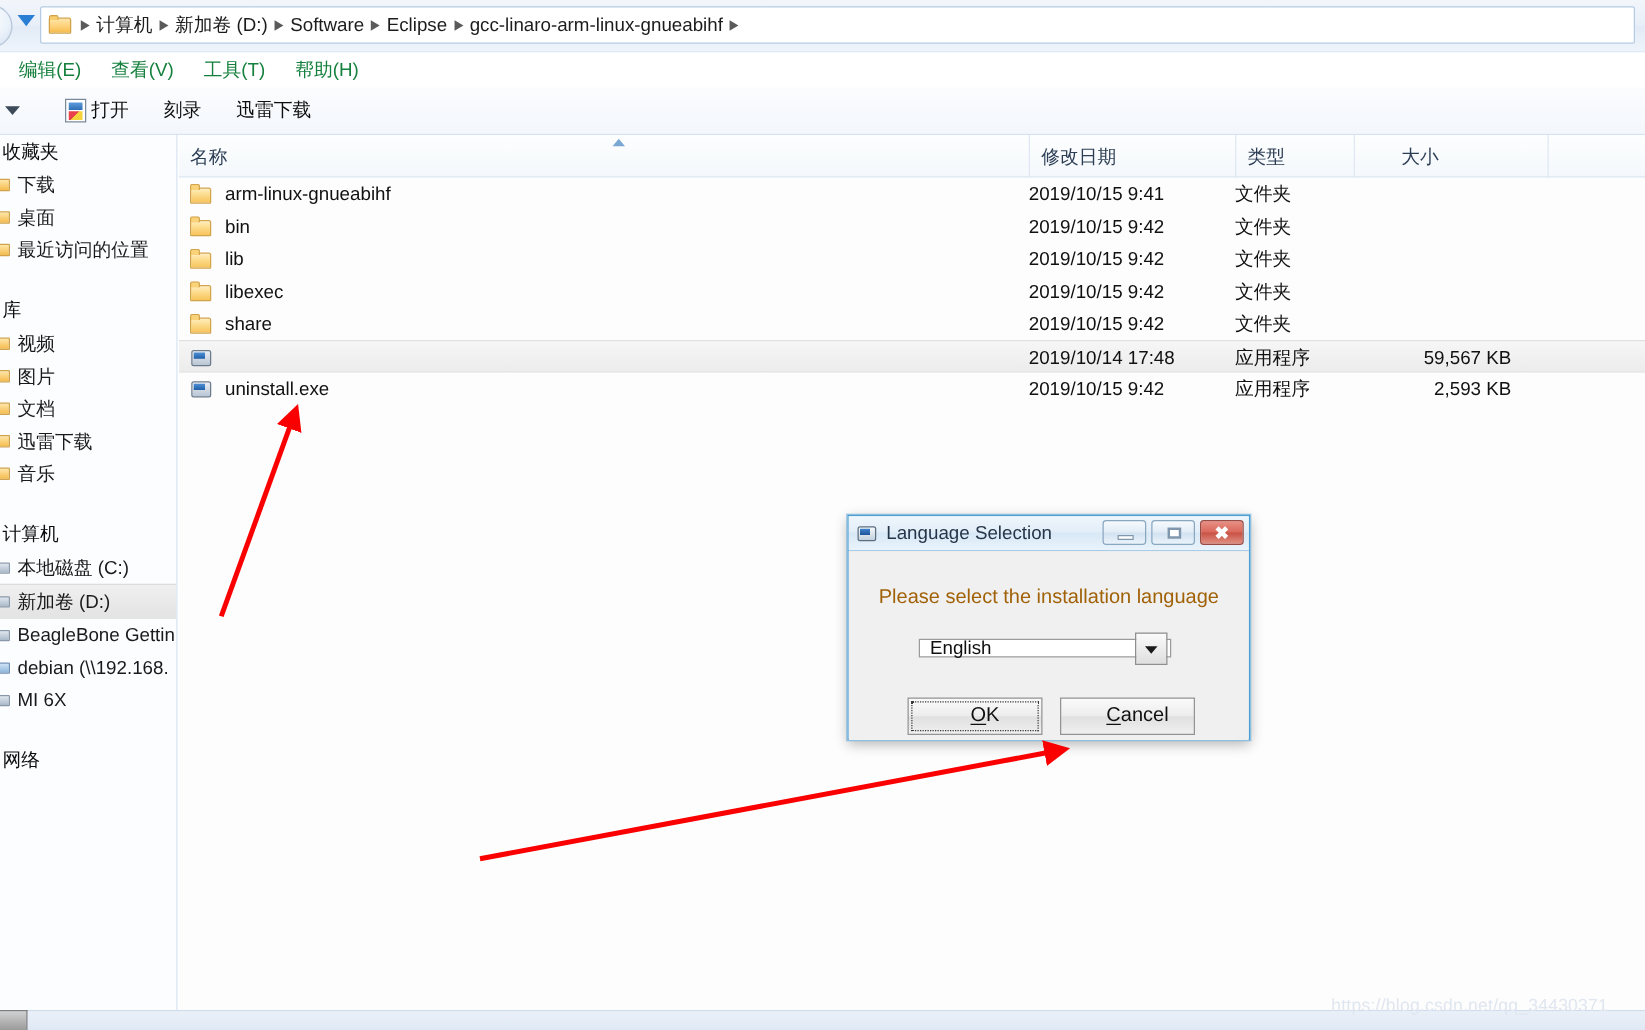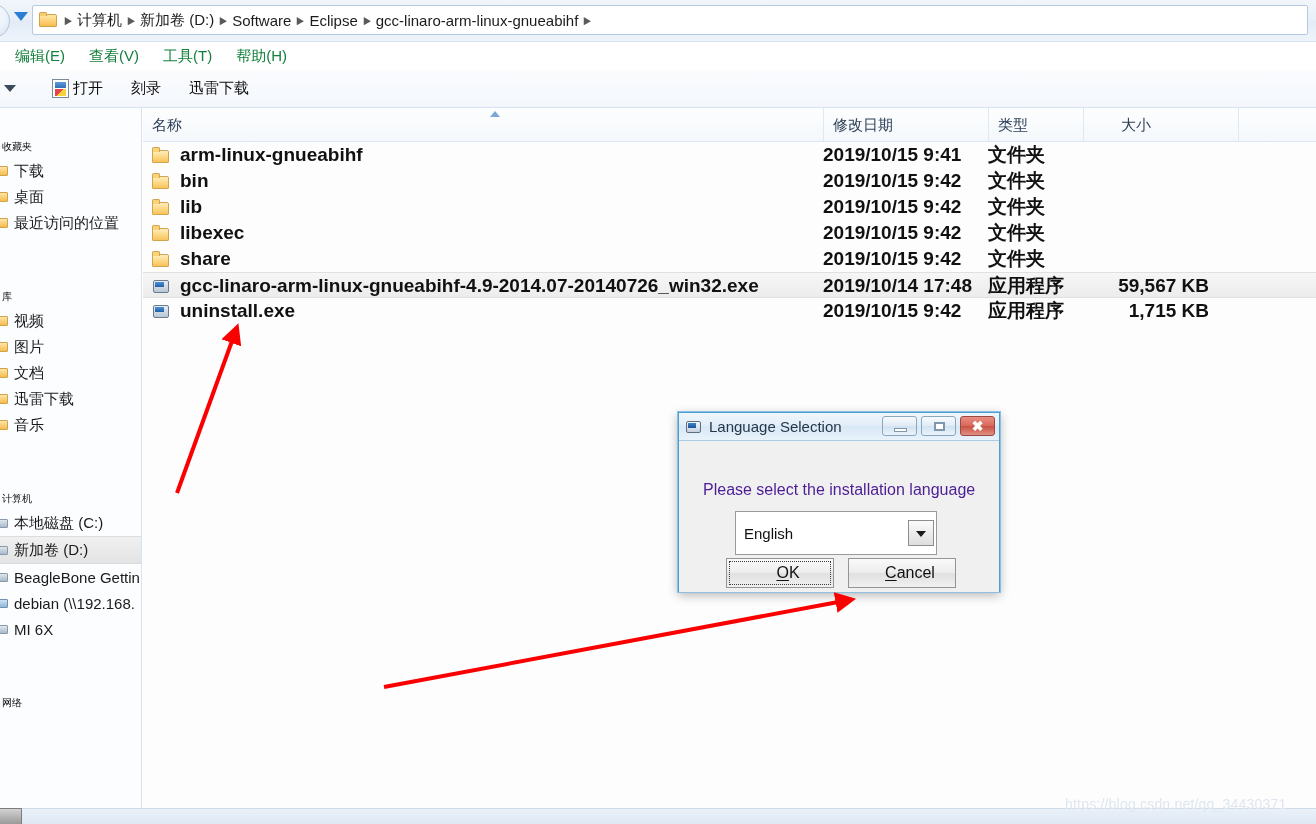--- a/index.html
+++ b/index.html
@@ -96,21 +96,21 @@
     background: linear-gradient(135deg,#e8434d 0%,#e8434d 45%,#f5d33a 46%,#f5d33a 100%);
   }
 
   
   .sidebar {
     position: absolute; left: 0; top: 108px; width: 142px; bottom: 16px;
     background: #fcfdff; border-right: 1px solid #d7e3f2; box-sizing: border-box;
     overflow: hidden;
   }
   .sb-group-title {
-    font-size: 10px; color: #0d0d0d; padding: 4px 0 4px 2px; white-space: nowrap; margin-top: 28px;
+    font-size: 15px; color: #0d0d0d; padding: 4px 0 4px 2px; white-space: nowrap;
   }
   .sb-item {
     display: flex; align-items: center; height: 26px; padding-left: 2px;
     font-size: 15px; color: #1a1a1a; white-space: nowrap;
   }
   .sb-item.sel { background: linear-gradient(to bottom,#f0f0f0,#e3e3e3);
                  border-top: 1px solid #dcdcdc; border-bottom: 1px solid #dcdcdc; }
   .sb-ico { width: 13px; height: 14px; margin-right: 5px; flex: none; position: relative;
             margin-left: -6px; }
   .sb-ico.folder::before {
@@ -147,21 +147,21 @@
   .ch {
     position: absolute; top: 0; height: 34px; display: flex; align-items: center;
     font-size: 15px; color: #2c3e55; padding-left: 9px; box-sizing: border-box;
     border-left: 1px solid #dfe8f3;
   }
   .ch.first { border-left: none; }
 
   .rows { position: absolute; left: 0; right: 0; top: 34px; bottom: 0; }
   .row {
     position: relative; height: 26px; display: flex; align-items: center;
-    font-size: 19px; color: #111; font-weight: bold;
+    font-size: 15px; color: #111;
   }
   .row.sel {
     background: linear-gradient(to bottom,#f6f6f6,#ececec);
     border-top: 1px solid #e0e0e0; border-bottom: 1px solid #e0e0e0;
     box-sizing: border-box;
   }
   .cell { position: absolute; top: 0; height: 26px; display: flex; align-items: center;
           overflow: hidden; white-space: nowrap; }
   .cell.c-name { left: 9px; }
   .cell.c-date { left: 680px; }
@@ -240,25 +240,25 @@
   .wb .min-g { position:absolute; left:11px; top:11px; width:13px; height:4px;
                background:#ffffff; border:1px solid #7e97ad; box-sizing:border-box; }
   .wb .max-g { position:absolute; left:12px; top:5px; width:11px; height:9px;
                background:#ffffff; border:2px solid #7e97ad; box-sizing:border-box; }
   .wb .x-g { position:absolute; left:0; top:0; width:100%; height:100%;
              color:#ffffff; font-size:14px; font-weight:bold; line-height:18px;
              text-align:center; font-family:"Liberation Sans",sans-serif; }
 
   .dlg-body { position: relative; height: 151px; background: #f0f0f0; }
   .dlg-prompt {
-    position: absolute; left: 24px; top: 40px; font-size: 16px; color: #4c1d95;
+    position: absolute; left: 24px; top: 28px; font-size: 16px; color: #a16207;
     white-space: nowrap;
   }
   .dlg-combo {
-    position: absolute; left: 56px; top: 70px; width: 202px; height: 44px;
+    position: absolute; left: 56px; top: 70px; width: 202px; height: 15px;
     background: #ffffff; border: 1px solid #9a9a9a; box-sizing: border-box;
     display: flex; align-items: center;
   }
   .dlg-combo .cval { font-size: 15px; color: #101010; padding-left: 8px; flex: 1; }
   .dlg-combo .cbtn {
     width: 26px; height: 26px; margin-right: 2px; flex: none;
     background: linear-gradient(to bottom,#fbfbfb,#dedede);
     border: 1px solid #8e8e8e; box-sizing: border-box; position: relative;
   }
   .dlg-combo .cbtn::after {
@@ -465,35 +465,34 @@
           <span>share</span>
         </div>
         <div class="cell c-date">2019/10/15 9:42</div>
         <div class="cell c-type">文件夹</div>
         <div class="cell c-size"></div>
       </div>
 
       <div class="row sel">
         <div class="cell c-name">
           <span class="fico exe"></span>
-          <span>gcc-linaro-arm-linux-gnueabihf-4.9-2014.07-20140726_win32.exe</span>
         </div>
         <div class="cell c-date">2019/10/14 17:48</div>
         <div class="cell c-type">应用程序</div>
         <div class="cell c-size">59,567 KB</div>
       </div>
 
       <div class="row">
         <div class="cell c-name">
           <span class="fico exe"></span>
           <span>uninstall.exe</span>
         </div>
         <div class="cell c-date">2019/10/15 9:42</div>
         <div class="cell c-type">应用程序</div>
-        <div class="cell c-size">1,715 KB</div>
+        <div class="cell c-size">2,593 KB</div>
       </div>
 
     </div>
   </div>
 
   <div class="statusbar">
     <div class="sb-corner"></div>
   </div>
 
   <div class="dialog">

